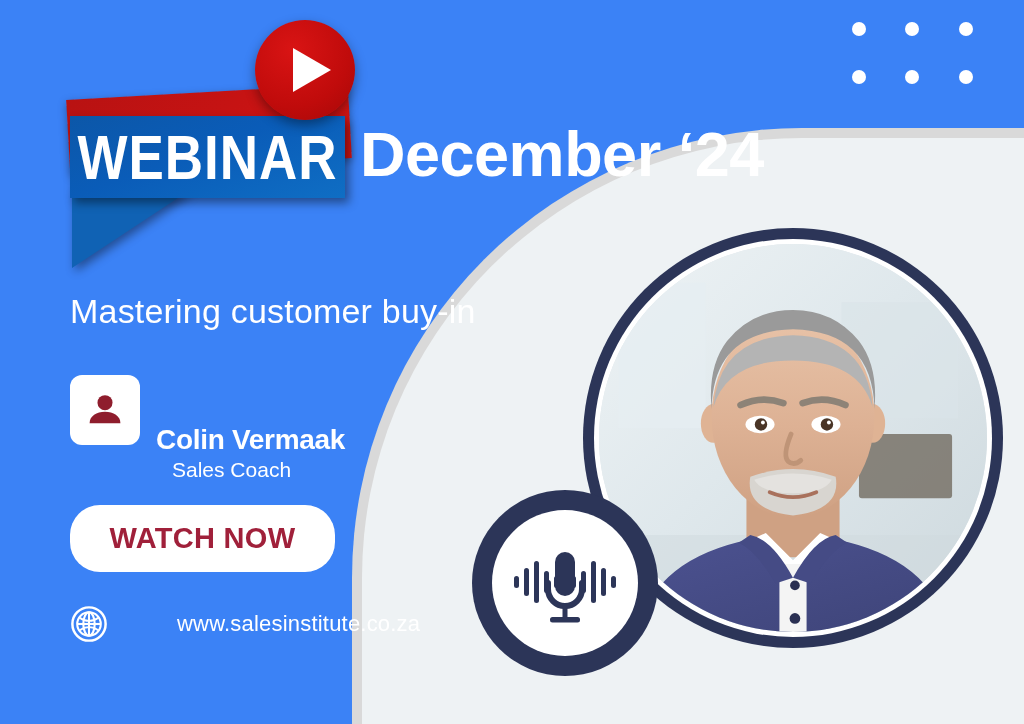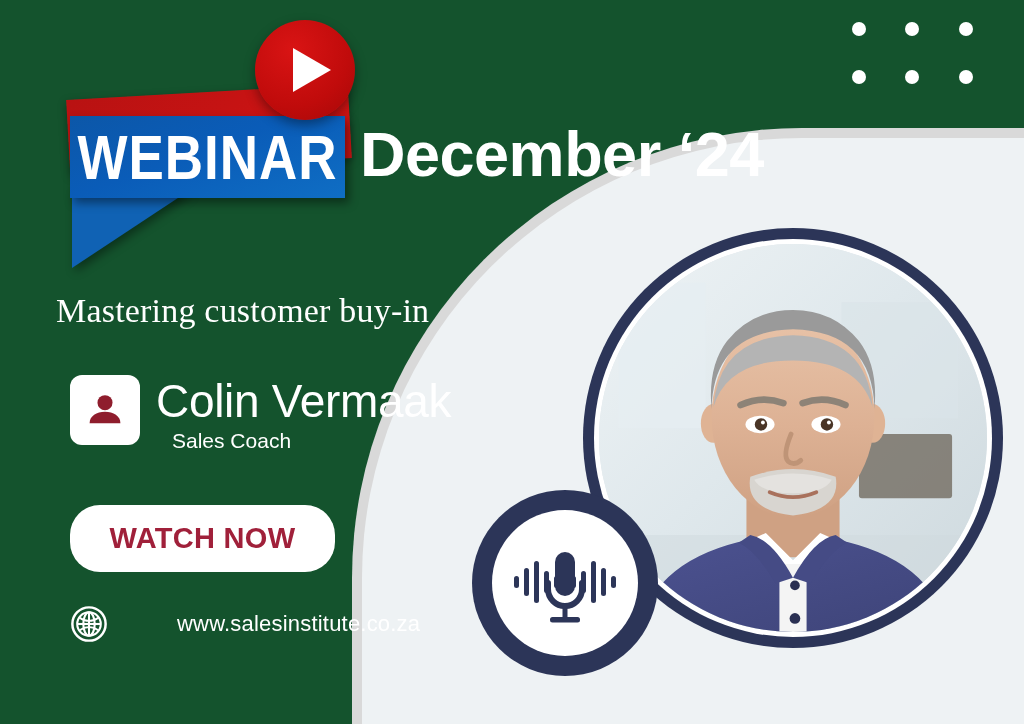--- a/index.html
+++ b/index.html
@@ -5,21 +5,21 @@
   html, body {
     margin: 0;
     padding: 0;
     background: #555;
   }
   .poster {
     position: relative;
     width: 1024px;
     height: 724px;
     overflow: hidden;
-    background: #14532d;
+    background: #3b82f6;
     font-family: "Liberation Sans", sans-serif;
     -webkit-font-smoothing: antialiased;
   }
 
   
   .light-panel {
     position: absolute;
     left: 352px;
     top: 128px;
     width: 900px;
@@ -134,29 +134,28 @@
     font-size: 63px;
     font-weight: 700;
     letter-spacing: -0.5px;
     z-index: 6;
     white-space: nowrap;
   }
 
   
   .subtitle {
     position: absolute;
-    left: 56px;
+    left: 70px;
     top: 292px;
     color: #ffffff;
     font-size: 34px;
     font-weight: 400;
     letter-spacing: .2px;
     z-index: 6;
     white-space: nowrap;
-    font-family: Liberation Serif, serif;
   }
 
   
   .speaker {
     position: absolute;
     left: 70px;
     top: 375px;
     display: flex;
     align-items: flex-start;
     z-index: 6;
@@ -170,25 +169,26 @@
     align-items: center;
     justify-content: center;
     flex: none;
   }
   .speaker-text {
     margin-left: 16px;
     padding-top: 2px;
   }
   .speaker-name {
     color: #ffffff;
-    font-size: 46px;
-    font-weight: 400;
+    font-size: 28px;
+    font-weight: 700;
     letter-spacing: -.3px;
     line-height: 1.05;
     white-space: nowrap;
+    margin-top: 48px;
   }
   .speaker-role {
     color: #ffffff;
     font-size: 21px;
     font-weight: 400;
     margin-top: 4px;
     white-space: nowrap;
     margin-left: 16px;
   }
 

